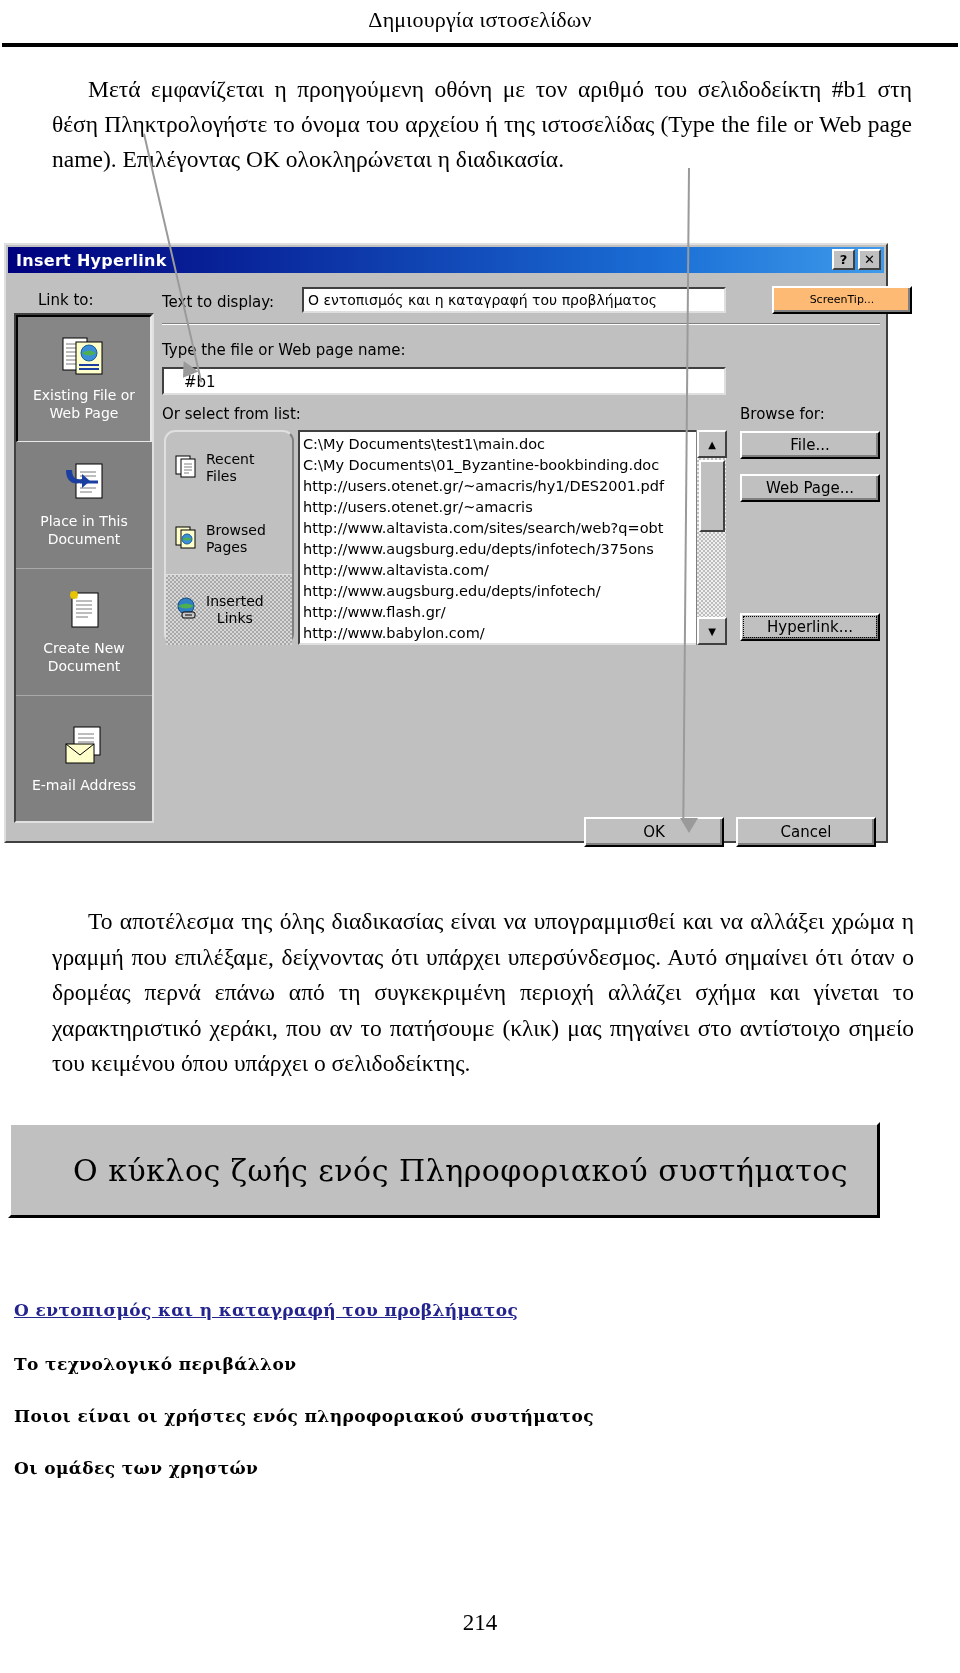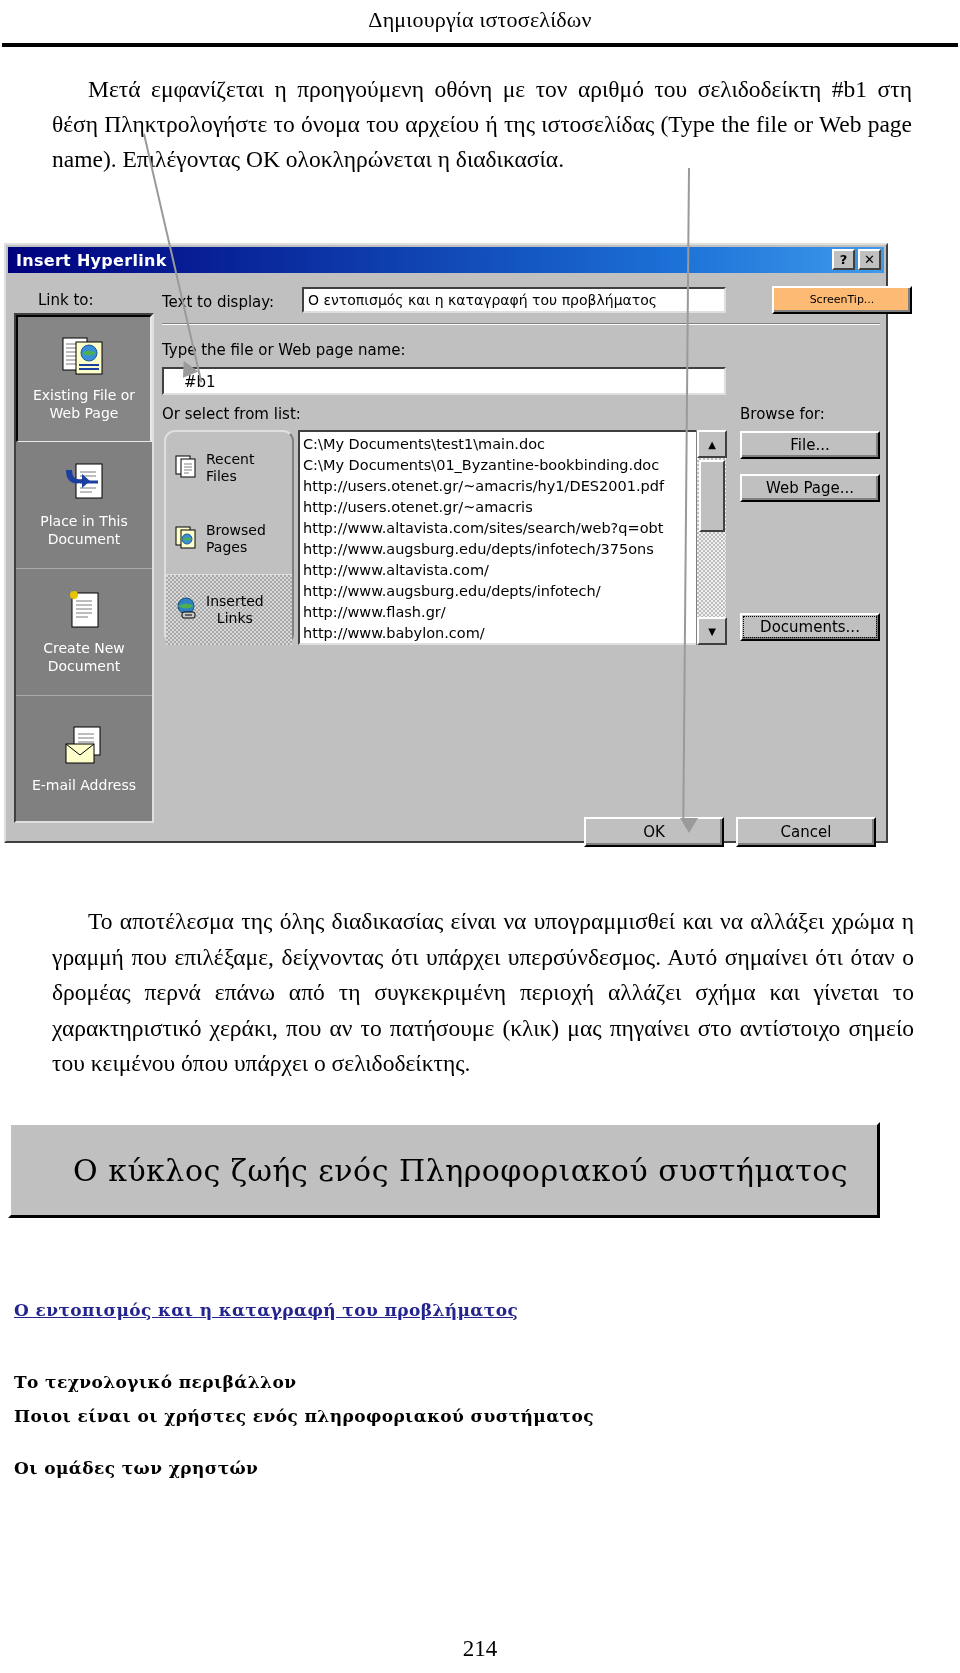--- a/index.html
+++ b/index.html
@@ -461,34 +461,33 @@
     font-size: 17px;
     white-space: nowrap;
     letter-spacing: 0.4px;
   }
   .web-link.hyper {
     color: #24248f;
     text-decoration: underline;
     top: 178px;
   }
   .web-link.plain { color: #000; }
-  .web-link.l2 { top: 232px; margin-top: 18px; }
+  .web-link.l2 { top: 232px; }
   .web-link.l3 { top: 284px; }
   .web-link.l4 { top: 336px; }
 
   
   .page-number {
     position: absolute;
     top: 1610px;
     left: 0;
     width: 960px;
     text-align: center;
     font-size: 23px;
     font-family: "Liberation Serif", serif;
-    margin-top: 26px;
   }
 </style>
 </head>
 <body>
 
 <div class="page-header">
   <span class="hdr-title">Δημιουργία ιστοσελίδων</span>
 </div>
 <div class="header-rule"></div>
 
@@ -666,21 +665,21 @@
   <div class="vscroll">
     <div class="vs-btn">▲</div>
     <div class="vs-thumb"></div>
     <div class="vs-btn bottom">▼</div>
   </div>
 
   <div class="browsefor-label">Browse for:</div>
   <div class="side-btn file">File...</div>
   <div class="side-btn webpage">Web Page...</div>
   <div class="side-btn bookmark">
-    <span class="inner">Documents...</span>
+    <span class="inner">Hyperlink...</span>
   </div>
 
   <div class="bottom-btn ok">OK</div>
   <div class="bottom-btn cancel">Cancel</div>
 </div>
 
 <div class="callout" style="left:143px; top:134px; width:2px; height:255px; transform: rotate(-13deg);"></div>
 <div class="arrowhead" style="left:178px; top:365px; border-left:9px solid transparent; border-right:9px solid transparent; border-top:14px solid #9a9a9a; transform: rotate(35deg);"></div>
 
 <div class="callout" style="left:688px; top:168px; width:2px; height:652px; transform: rotate(0.5deg);"></div>

